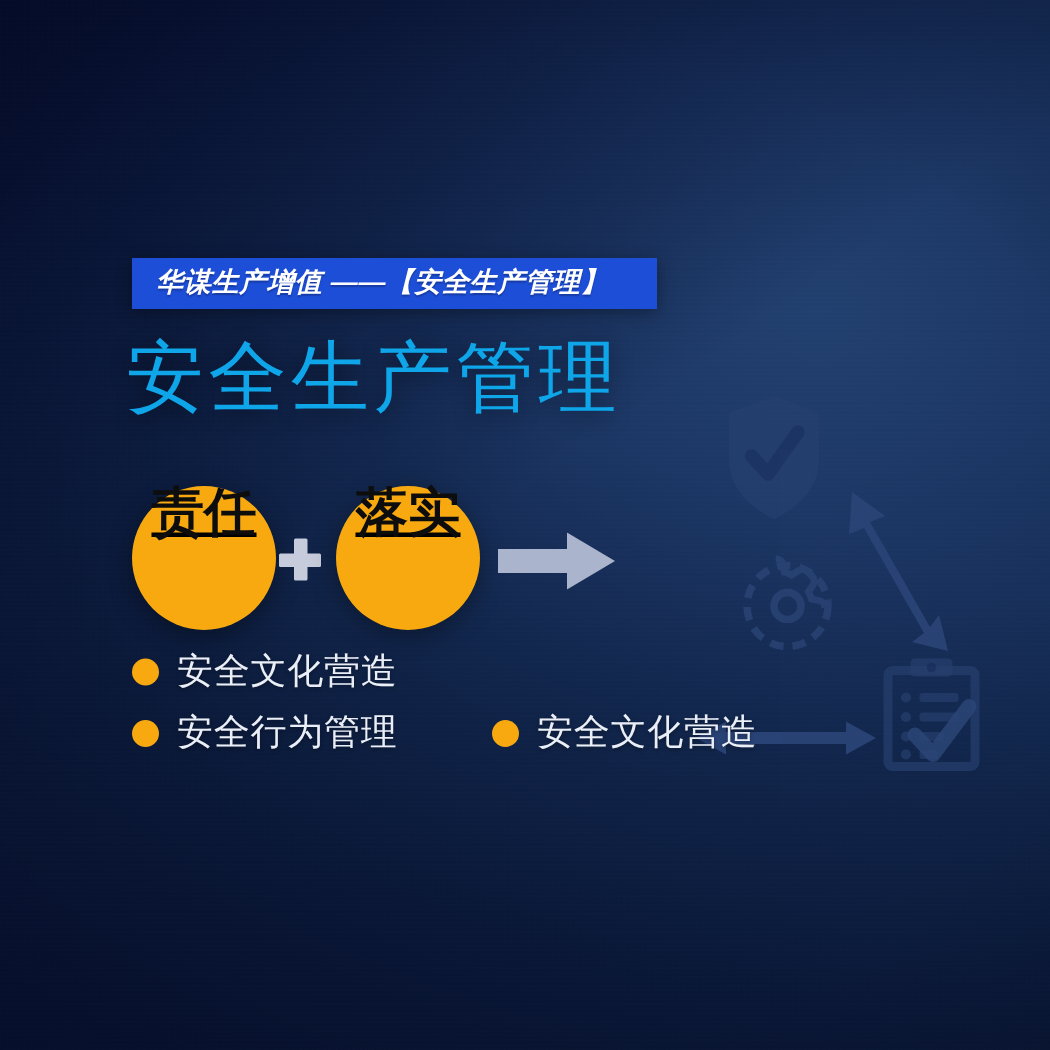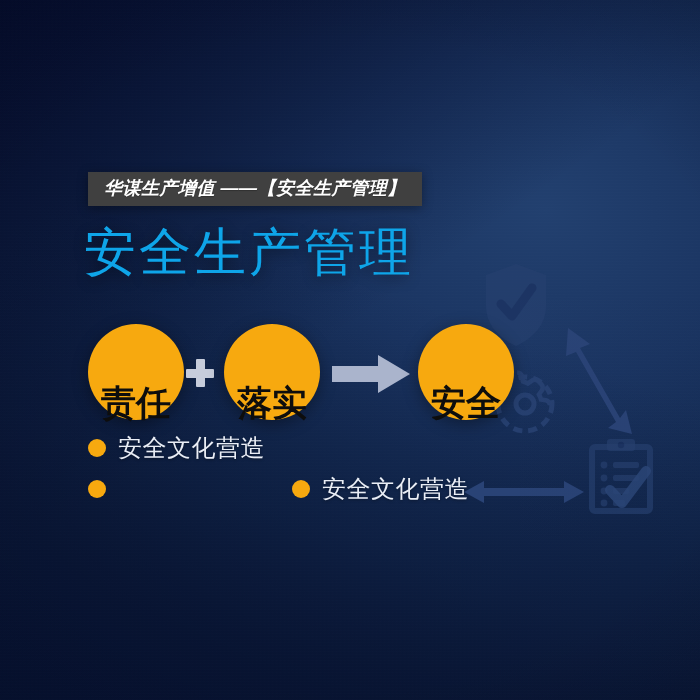--- a/index.html
+++ b/index.html
@@ -41,22 +41,22 @@
 
   
   .deco{position:absolute;inset:0;pointer-events:none;}
   .deco svg{position:absolute;display:block;}
 
   
   .content{position:absolute;left:0;top:0;width:700px;height:700px;}
 
   .ribbon{
     position:absolute;left:88px;top:172px;
-    background:#404040;
-    padding:7px 16px 9px 16px;
+    background:#1d4ed8;
+    padding:7px 32px 9px 16px;
     box-shadow:0 2px 10px rgba(0,0,0,.35);
   }
   .ribbon-text{
     color:#ffffff;
     font-size:18px;
     font-weight:bold;
     letter-spacing:.5px;
     font-style:italic;
     line-height:1;
     white-space:nowrap;
@@ -76,22 +76,23 @@
   }
 
   .formula{
     position:absolute;left:88px;top:324px;
     width:470px;height:98px;
   }
   .circle{
     position:absolute;top:0;
     width:96px;height:96px;border-radius:50%;
     background:#f7a90f;
-    display:flex;align-items:flex-end;justify-content:center;
+    display:flex;align-items:flex-start;justify-content:center;
     box-shadow:0 4px 16px rgba(0,0,0,.35);
+    text-decoration:underline;
   }
   .circle-label{
     color:#0d0d0d;
     font-size:35px;
     font-weight:bold;
     letter-spacing:0px;
     line-height:1;
     white-space:nowrap;
   }
   #c-zeren{left:0px;}
@@ -110,21 +111,21 @@
 
   .big-arrow{
     position:absolute;left:244px;top:31px;
     width:78px;height:38px;
   }
 
   .bullets{
     position:absolute;left:88px;top:436px;
     width:420px;
   }
-  .bullet-row{display:flex;}
+  .bullet-row{display:flex;gap:36px;}
   .bullet-row + .bullet-row{margin-top:17px;}
   .bullet{
     display:flex;align-items:center;
   }
   .bullet.col1{width:204px;}
   .dot{
     width:18px;height:18px;border-radius:50%;
     background:#f7a90f;flex:0 0 auto;
   }
   .bullet-label{
@@ -224,35 +225,33 @@
       <div class="plus"></div>
 
       <div class="circle" id="c-luoshi">
         <span class="circle-label">落实</span>
       </div>
 
       <svg class="big-arrow" viewBox="0 0 78 38">
         <path d="M0 11 L46 11 L46 0 L78 19 L46 38 L46 27 L0 27 Z" fill="#aab4cc"></path>
       </svg>
 
-      <div class="circle" id="c-anquan">
-        <span class="circle-label">安全</span>
-      </div>
     </div>
 
     <div class="bullets">
       <div class="bullet-row">
         <div class="bullet col1">
           <span class="dot"></span>
           <span class="bullet-label">安全文化营造</span>
         </div>
       </div>
       <div class="bullet-row">
         <div class="bullet col1">
           <span class="dot"></span>
+          <span class="bullet-label">安全行为管理</span>
         </div>
         <div class="bullet">
           <span class="dot"></span>
           <span class="bullet-label">安全文化营造</span>
         </div>
       </div>
     </div>
 
   </div>
 </div>

